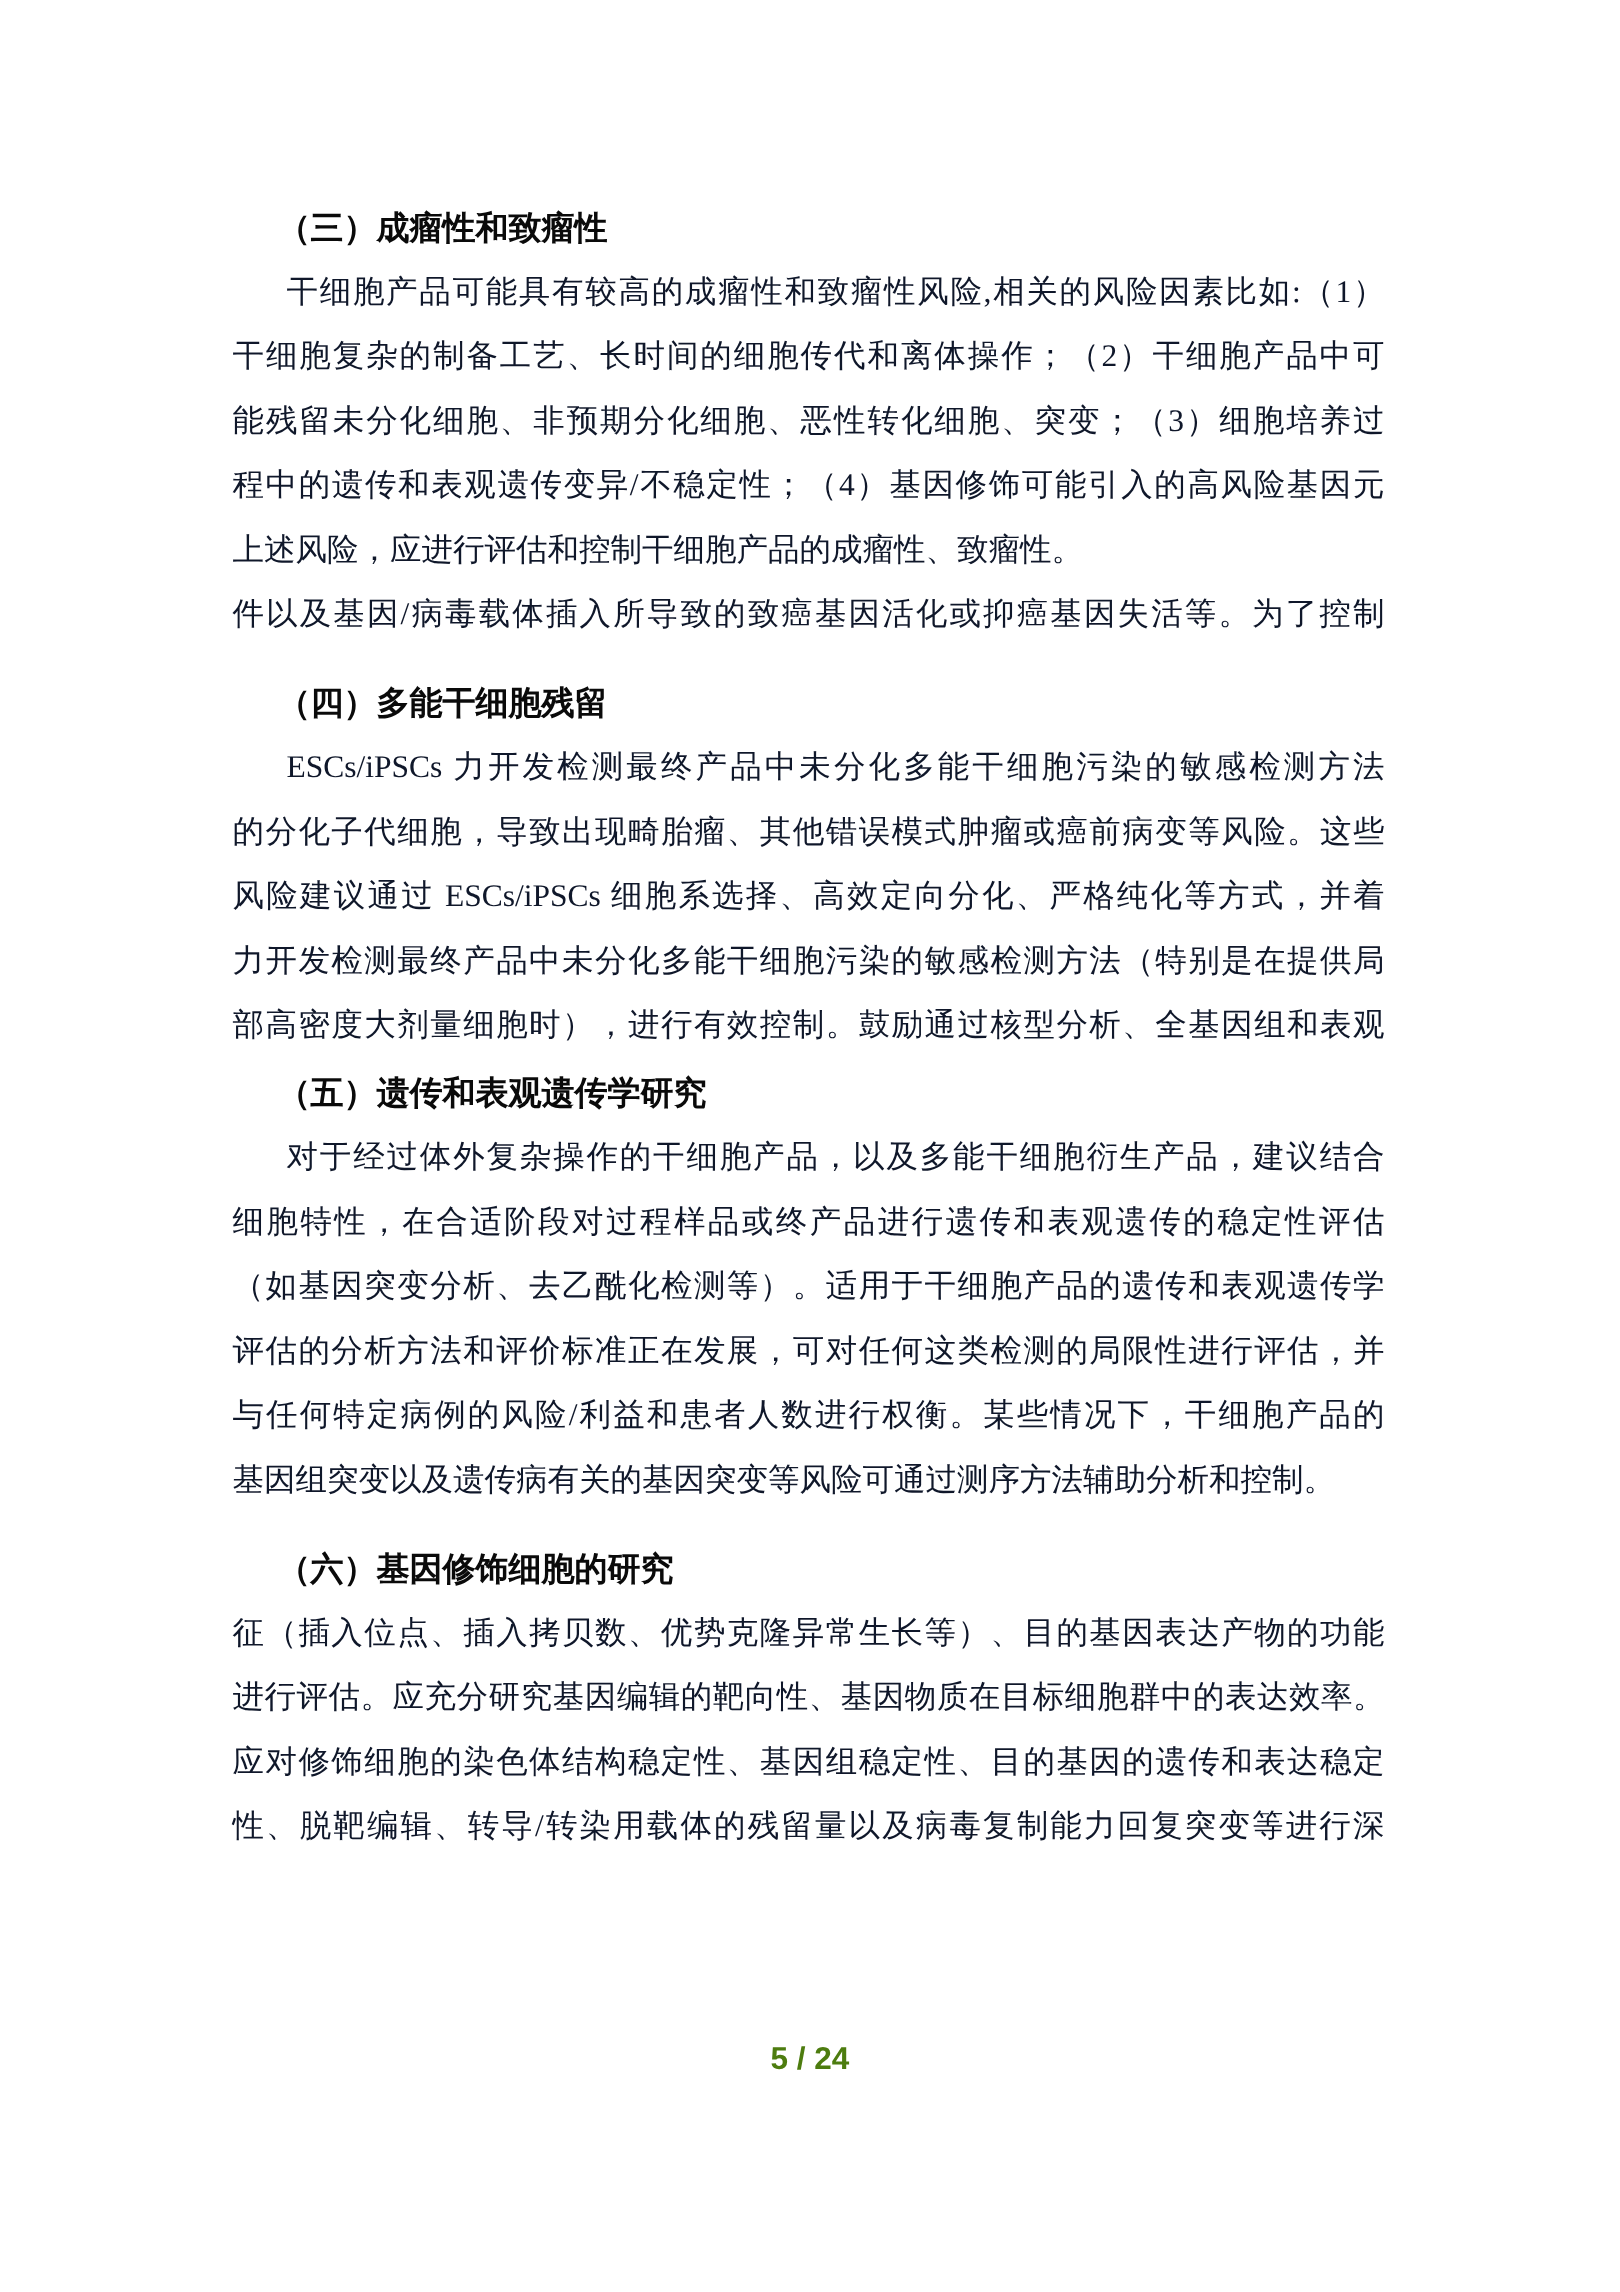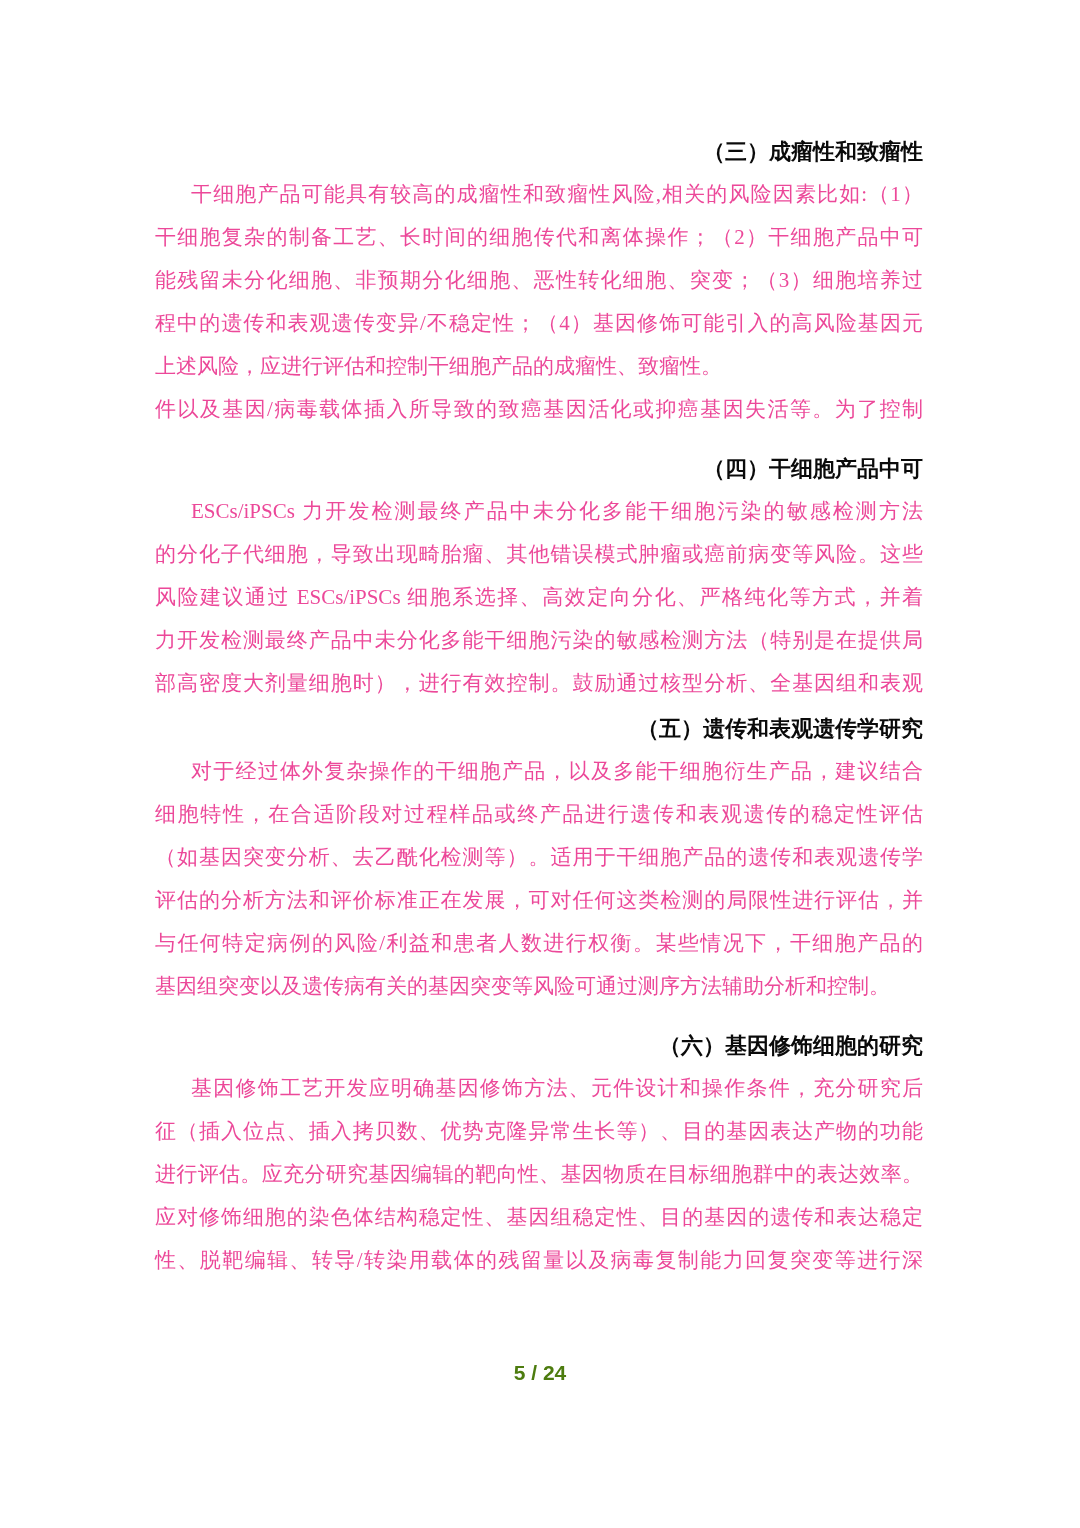--- a/index.html
+++ b/index.html
@@ -25,33 +25,32 @@
   section { margin: 0; padding: 0; }
   .heading {
     font-family: "Liberation Sans", "DejaVu Sans", sans-serif;
     font-weight: 700;
     font-size: 22px;
     line-height: 43px;
     margin: 0;
     padding-left: 30px;
     color: #0a0a0a;
     white-space: nowrap;
-    text-align: right;
   }
   .sec-4 .heading { margin-top: 16px; }
   .sec-5 .heading { margin-top: 2px; }
   .sec-6 .heading { margin-top: 16px; }
   .para { margin: 0; }
   .line {
     font-size: 21px;
     line-height: 43px;
     text-align: justify;
     text-align-last: justify;
     text-justify: inter-character;
-    color: #ec4899;
+    color: #0f172a;
   }
   .line.first { text-indent: 36px; }
   .line.short { text-align-last: left; }
   .footer {
     position: absolute;
     top: 1358px;
     left: 0;
     width: 100%;
     text-align: center;
     font-family: "Liberation Sans", "DejaVu Sans", sans-serif;
@@ -73,21 +72,21 @@
         <div class="line first">干细胞产品可能具有较高的成瘤性和致瘤性风险,相关的风险因素比如:（1）</div>
         <div class="line">干细胞复杂的制备工艺、长时间的细胞传代和离体操作；（2）干细胞产品中可</div>
         <div class="line">能残留未分化细胞、非预期分化细胞、恶性转化细胞、突变；（3）细胞培养过</div>
         <div class="line">程中的遗传和表观遗传变异/不稳定性；（4）基因修饰可能引入的高风险基因元</div>
         <div class="line short">上述风险，应进行评估和控制干细胞产品的成瘤性、致瘤性。</div>
         <div class="line">件以及基因/病毒载体插入所导致的致癌基因活化或抑癌基因失活等。为了控制</div>
       </div>
     </section>
 
     <section class="sec-4">
-      <h2 class="heading">（四）干细胞产品中可</h2>
+      <h2 class="heading">（四）多能干细胞残留</h2>
       <div class="para">
         <div class="line first">ESCs/iPSCs 力开发检测最终产品中未分化多能干细胞污染的敏感检测方法</div>
         <div class="line">的分化子代细胞，导致出现畸胎瘤、其他错误模式肿瘤或癌前病变等风险。这些</div>
         <div class="line">风险建议通过 ESCs/iPSCs 细胞系选择、高效定向分化、严格纯化等方式，并着</div>
         <div class="line">力开发检测最终产品中未分化多能干细胞污染的敏感检测方法（特别是在提供局</div>
         <div class="line">部高密度大剂量细胞时），进行有效控制。鼓励通过核型分析、全基因组和表观</div>
       </div>
     </section>
 
     <section class="sec-5">
@@ -98,21 +97,20 @@
         <div class="line">（如基因突变分析、去乙酰化检测等）。适用于干细胞产品的遗传和表观遗传学</div>
         <div class="line">评估的分析方法和评价标准正在发展，可对任何这类检测的局限性进行评估，并</div>
         <div class="line">与任何特定病例的风险/利益和患者人数进行权衡。某些情况下，干细胞产品的</div>
         <div class="line short">基因组突变以及遗传病有关的基因突变等风险可通过测序方法辅助分析和控制。</div>
       </div>
     </section>
 
     <section class="sec-6">
       <h2 class="heading">（六）基因修饰细胞的研究</h2>
       <div class="para">
-        <div class="line first">基因修饰工艺开发应明确基因修饰方法、元件设计和操作条件，充分研究后</div>
         <div class="line">征（插入位点、插入拷贝数、优势克隆异常生长等）、目的基因表达产物的功能</div>
         <div class="line">进行评估。应充分研究基因编辑的靶向性、基因物质在目标细胞群中的表达效率。</div>
         <div class="line">应对修饰细胞的染色体结构稳定性、基因组稳定性、目的基因的遗传和表达稳定</div>
         <div class="line">性、脱靶编辑、转导/转染用载体的残留量以及病毒复制能力回复突变等进行深</div>
       </div>
     </section>
 
   </main>
 
   <footer class="footer">5 / 24</footer>

